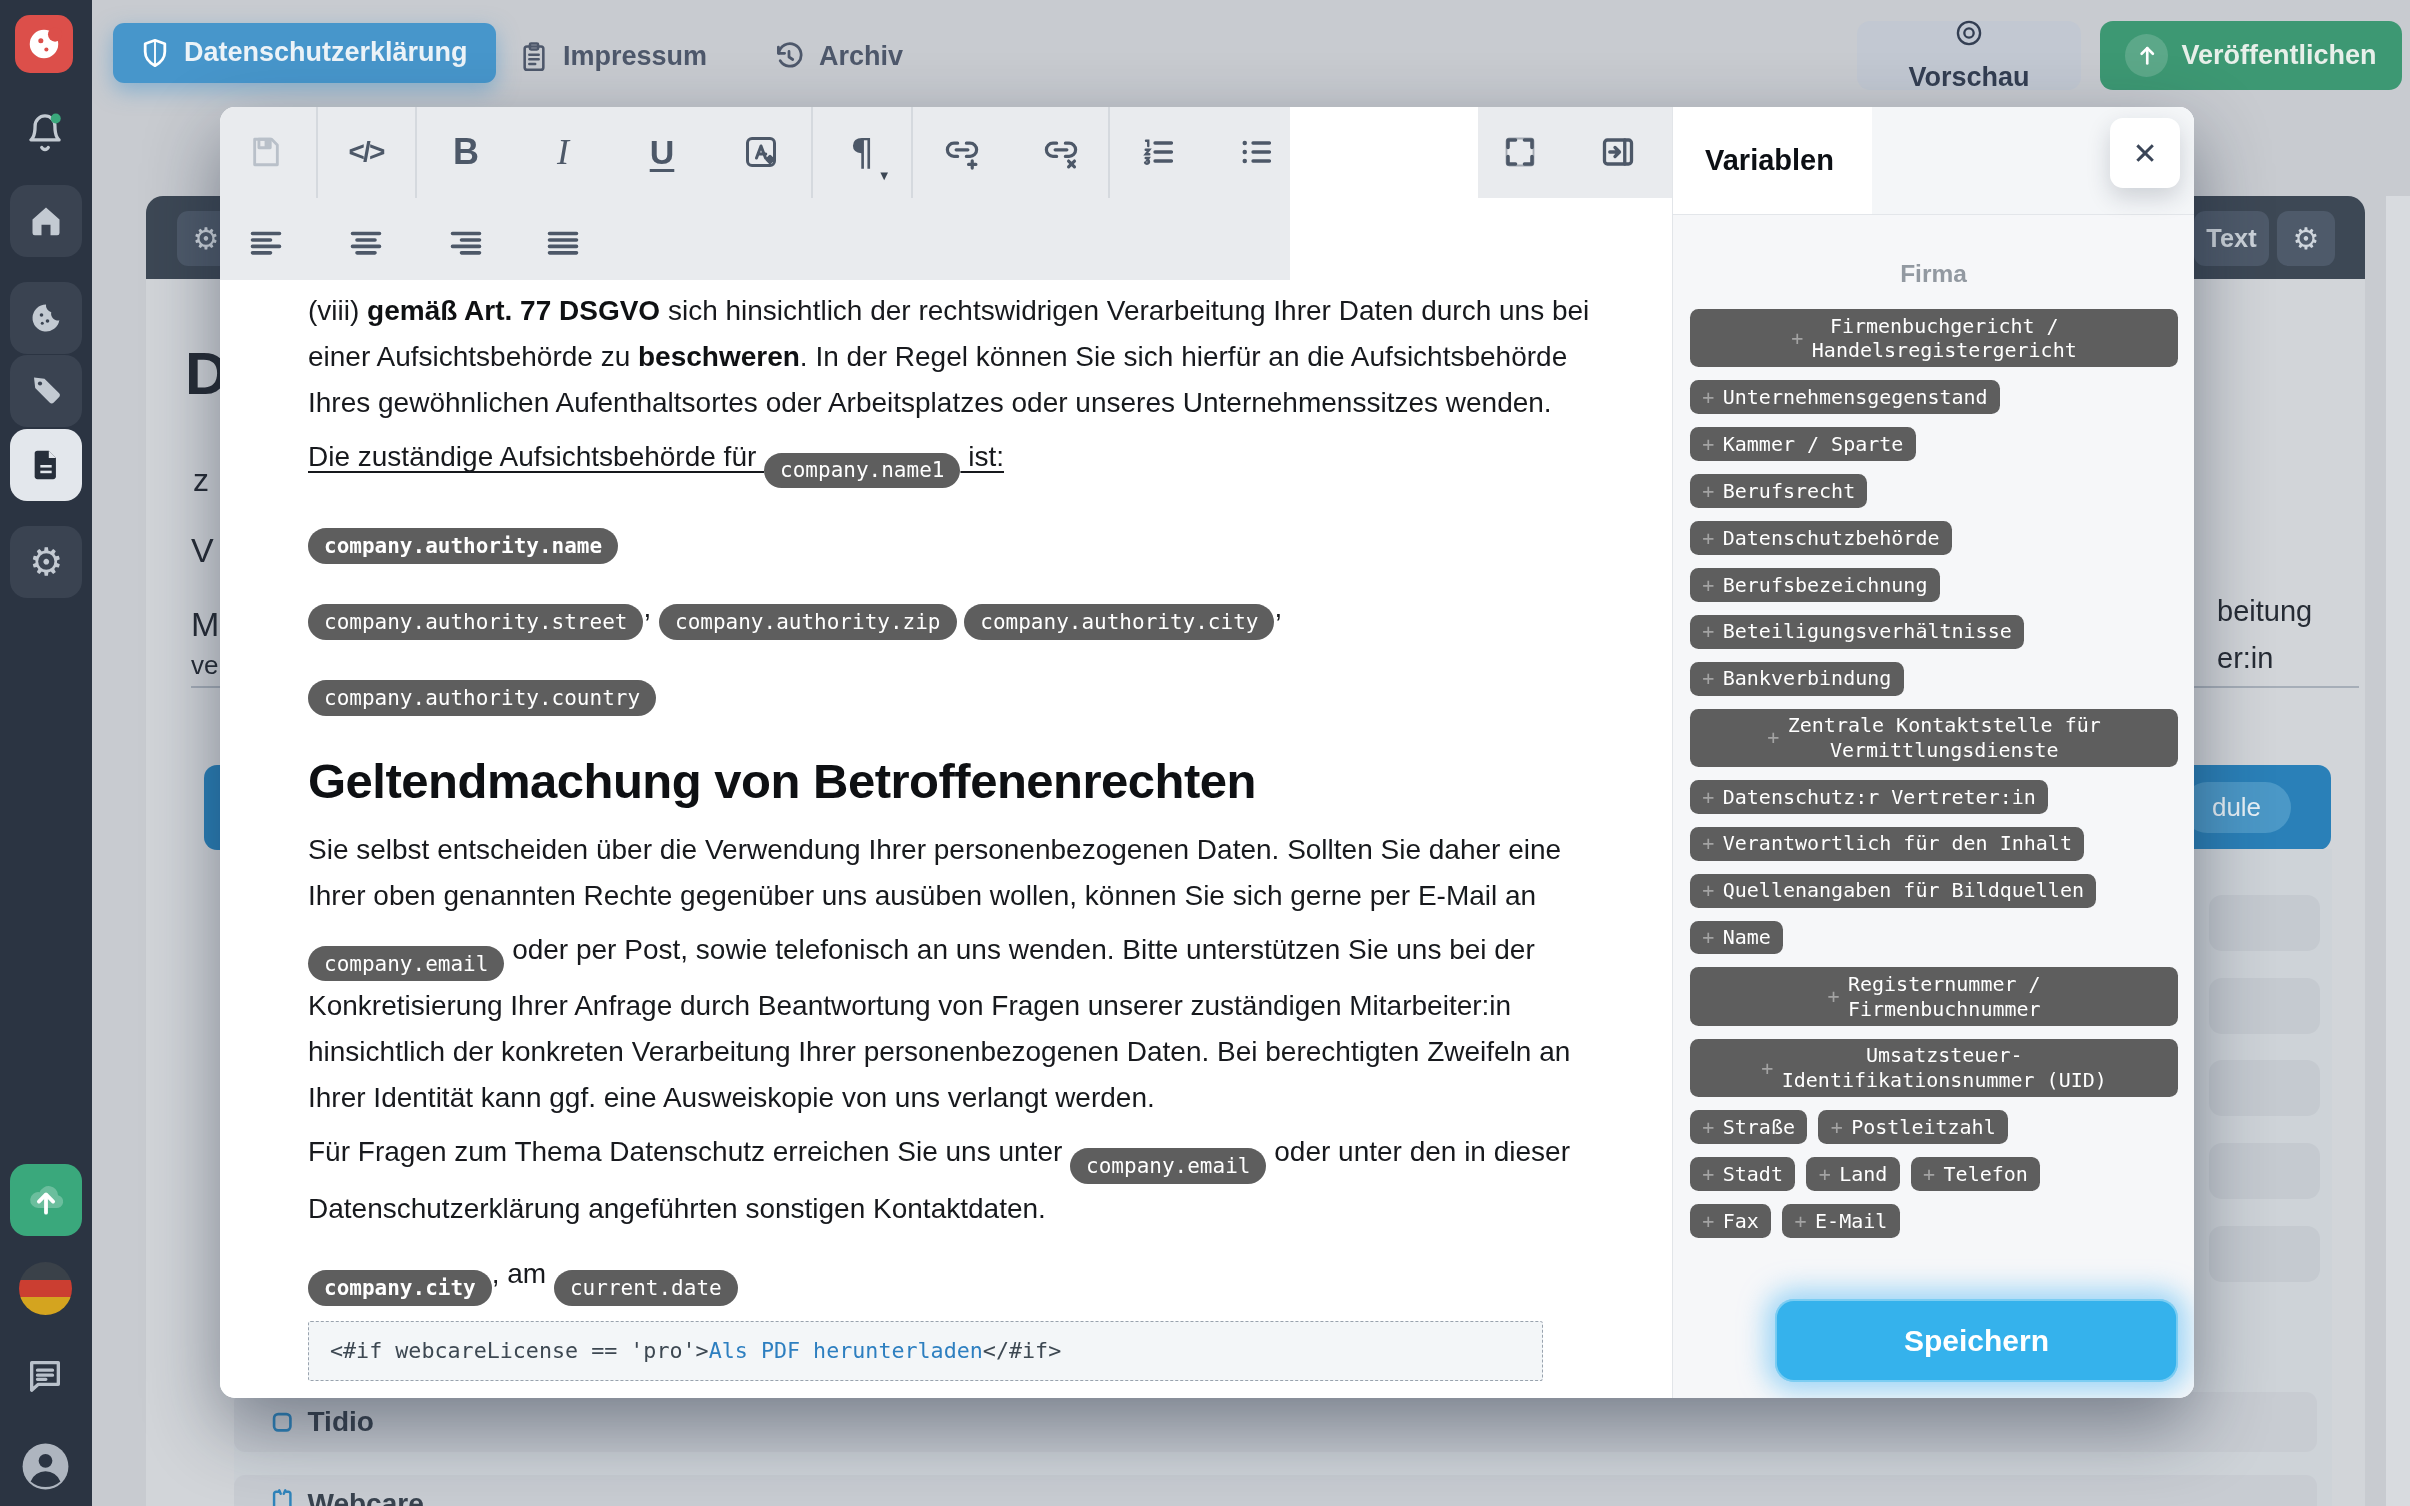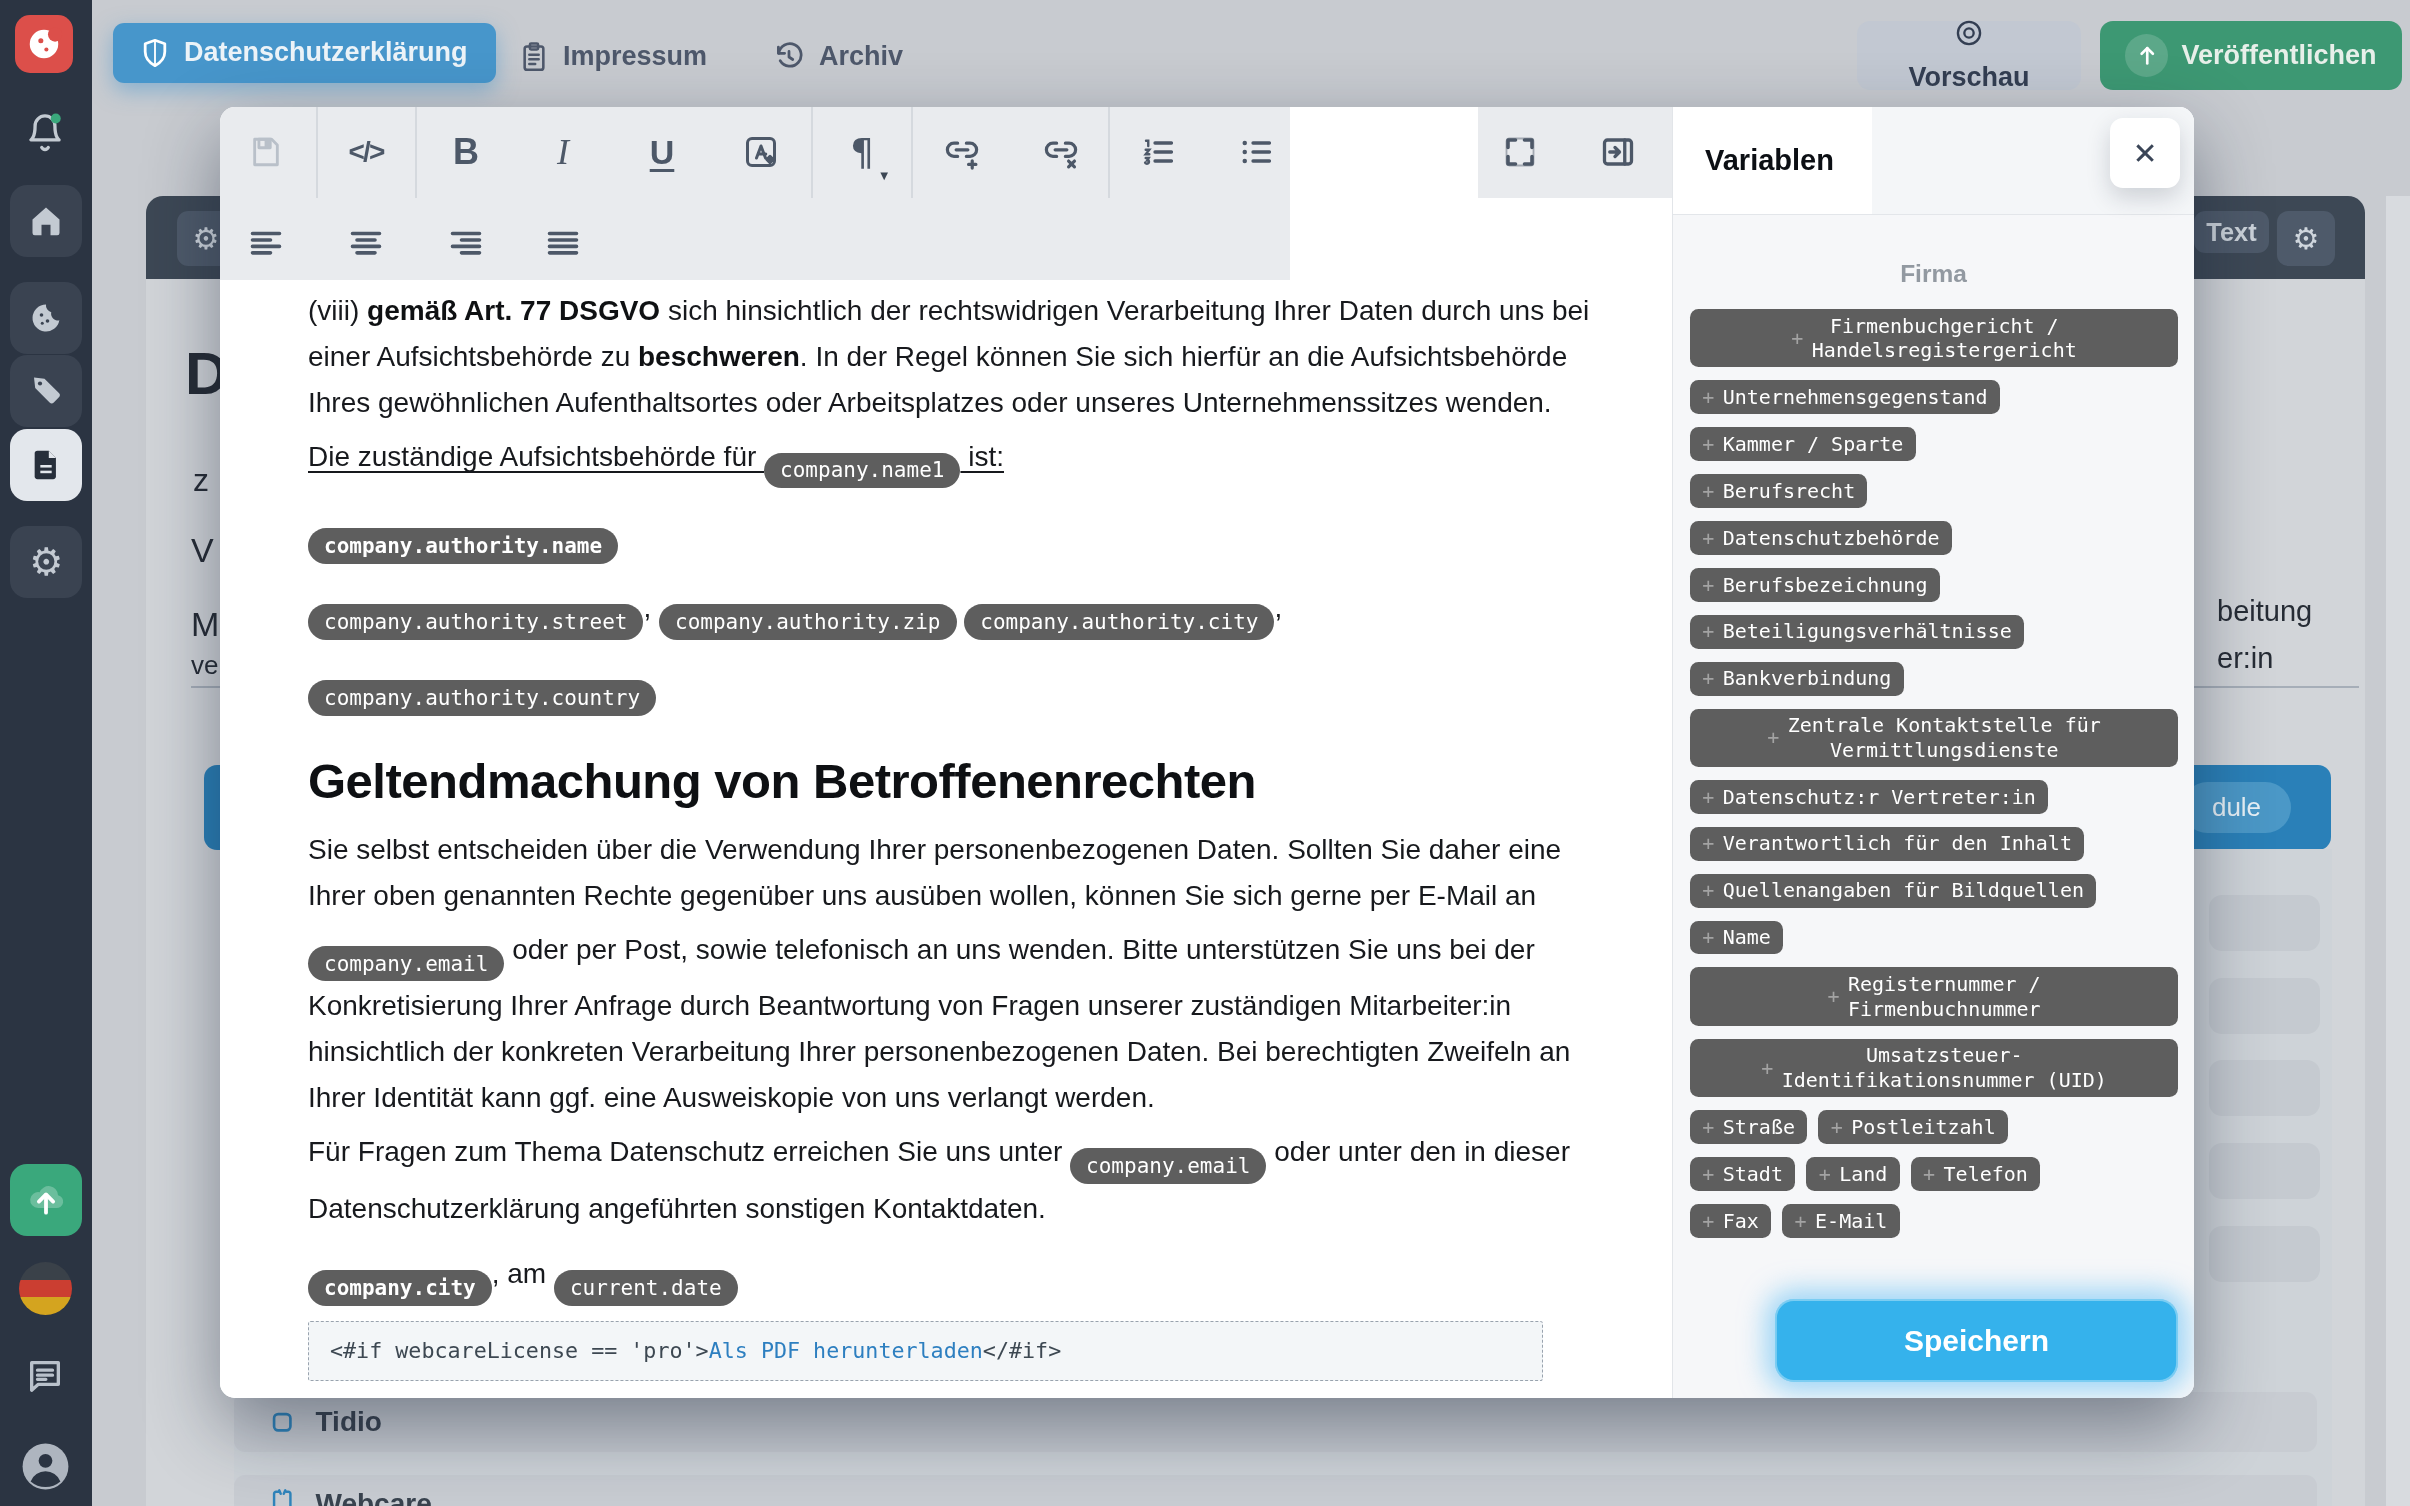--- a/index.html
+++ b/index.html
@@ -42,38 +42,38 @@
   .pubicon{width:43px;height:43px;border-radius:50%;background:rgba(255,255,255,.16);
       display:flex;align-items:center;justify-content:center;}
 
   
   .bgpage{position:absolute;left:146px;top:196px;width:2219px;height:1311px;background:#d2d5d9;
       border-radius:17px 17px 0 0;z-index:1;}
   .bg-header{position:absolute;left:0;top:0;width:100%;height:83px;background:#3d4855;border-radius:17px 17px 0 0;}
   .bg-gearbtn{position:absolute;top:15px;width:58px;height:55px;border-radius:11.3px;background:#4e5a6a;color:#cfd6dd;
       display:flex;align-items:center;justify-content:center;font-size:30px;font-family:"DejaVu Sans",sans-serif;}
   .bg-gearbtn.left{left:31px;} .bg-gearbtn.right{left:2131px;}
-  .bg-textbtn{position:absolute;left:2048px;top:15px;width:75px;height:42px;border-radius:11.3px;background:#4e5a6a;
+  .bg-textbtn{position:absolute;left:2048px;top:15px;width:75px;height:55px;border-radius:11.3px;background:#4e5a6a;
       color:#ccd3da;font-size:25.4px;font-weight:700;}
   .frag{position:absolute;color:#262c35;font-weight:700;}
   .fd{left:39px;top:143px;font-size:60px;}
   .fz{left:47px;top:266px;font-size:32px;font-weight:400;}
   .fv{left:45px;top:335px;font-size:34px;font-weight:400;}
   .fm{left:45px;top:409px;font-size:34px;font-weight:400;}
   .fve{left:45px;top:454px;font-size:26px;font-weight:400;}
   .fbeitung{left:2071px;top:399px;font-size:29px;font-weight:400;}
   .ferin{left:2071px;top:446px;font-size:29px;font-weight:400;}
   .bg-divider{position:absolute;left:45px;top:490px;width:2168px;height:1.9px;background:#a6aeb8;}
   .bg-bluebar{position:absolute;left:58px;top:569px;width:2127px;height:85px;border-radius:13px;background:#2a80b8;}
   .bg-pill{position:absolute;left:1978px;top:17px;width:109px;height:51px;border-radius:25.4px;background:#4b98c7;
       color:#e8f1f7;font-size:26px;display:flex;align-items:center;justify-content:center;}
   .bg-col{position:absolute;left:88px;top:653px;width:2098px;height:684px;background:#ced3d8;border-radius:0 0 13px 13px;}
   .bg-pillrow{position:absolute;left:2063px;width:111px;height:56px;border-radius:13px;background:#c5cad0;}
   .bg-row{position:absolute;left:88px;width:2083px;height:60px;border-radius:11.3px;background:#c8ccd2;
-      display:flex;align-items:center;gap:21px;padding-left:36px;box-sizing:border-box;
+      display:flex;align-items:center;gap:13px;padding-left:36px;box-sizing:border-box;
       color:#39434f;font-size:28px;font-weight:700;}
   .rowicon{color:#2f84bb;}
   .bg-scroll{position:absolute;left:2386px;top:196px;width:24.5px;height:1311px;background:#d8dbdf;z-index:2;}
 
   
   .modal{position:absolute;left:220px;top:107px;width:1974px;height:1291px;border-radius:15px;overflow:hidden;
       background:#ffffff;box-shadow:0 28px 75px rgba(20,30,50,.45);z-index:20;}
   .tb-bg1{position:absolute;left:0;top:0;width:1070px;height:91px;background:#e9ebee;}
   .tb-bg1b{position:absolute;left:1258px;top:0;width:194px;height:91px;background:#e9ebee;}
   .tb-bg2{position:absolute;left:0;top:91px;width:1070px;height:82px;background:#e9ebee;}

